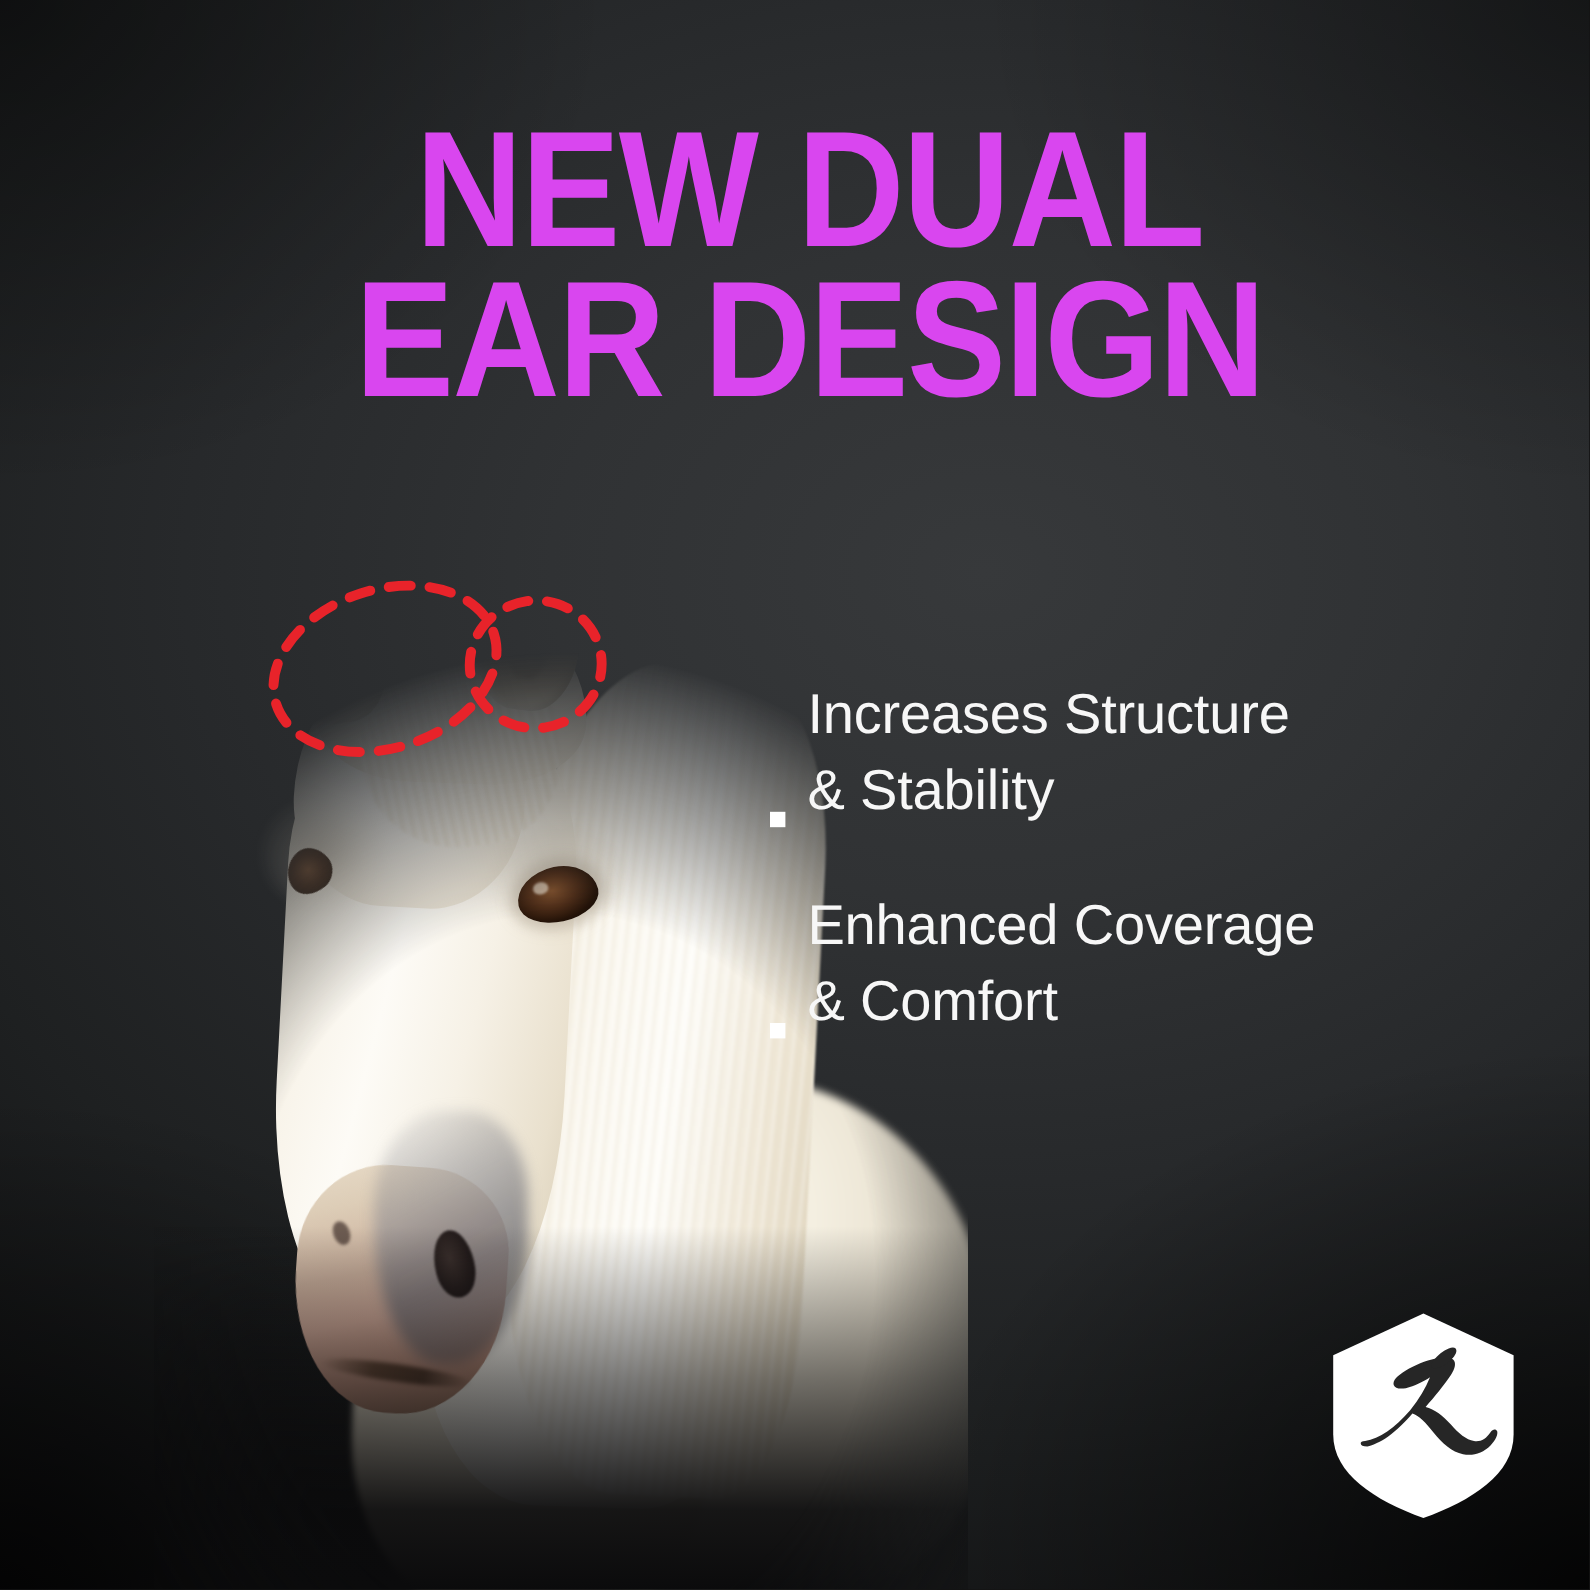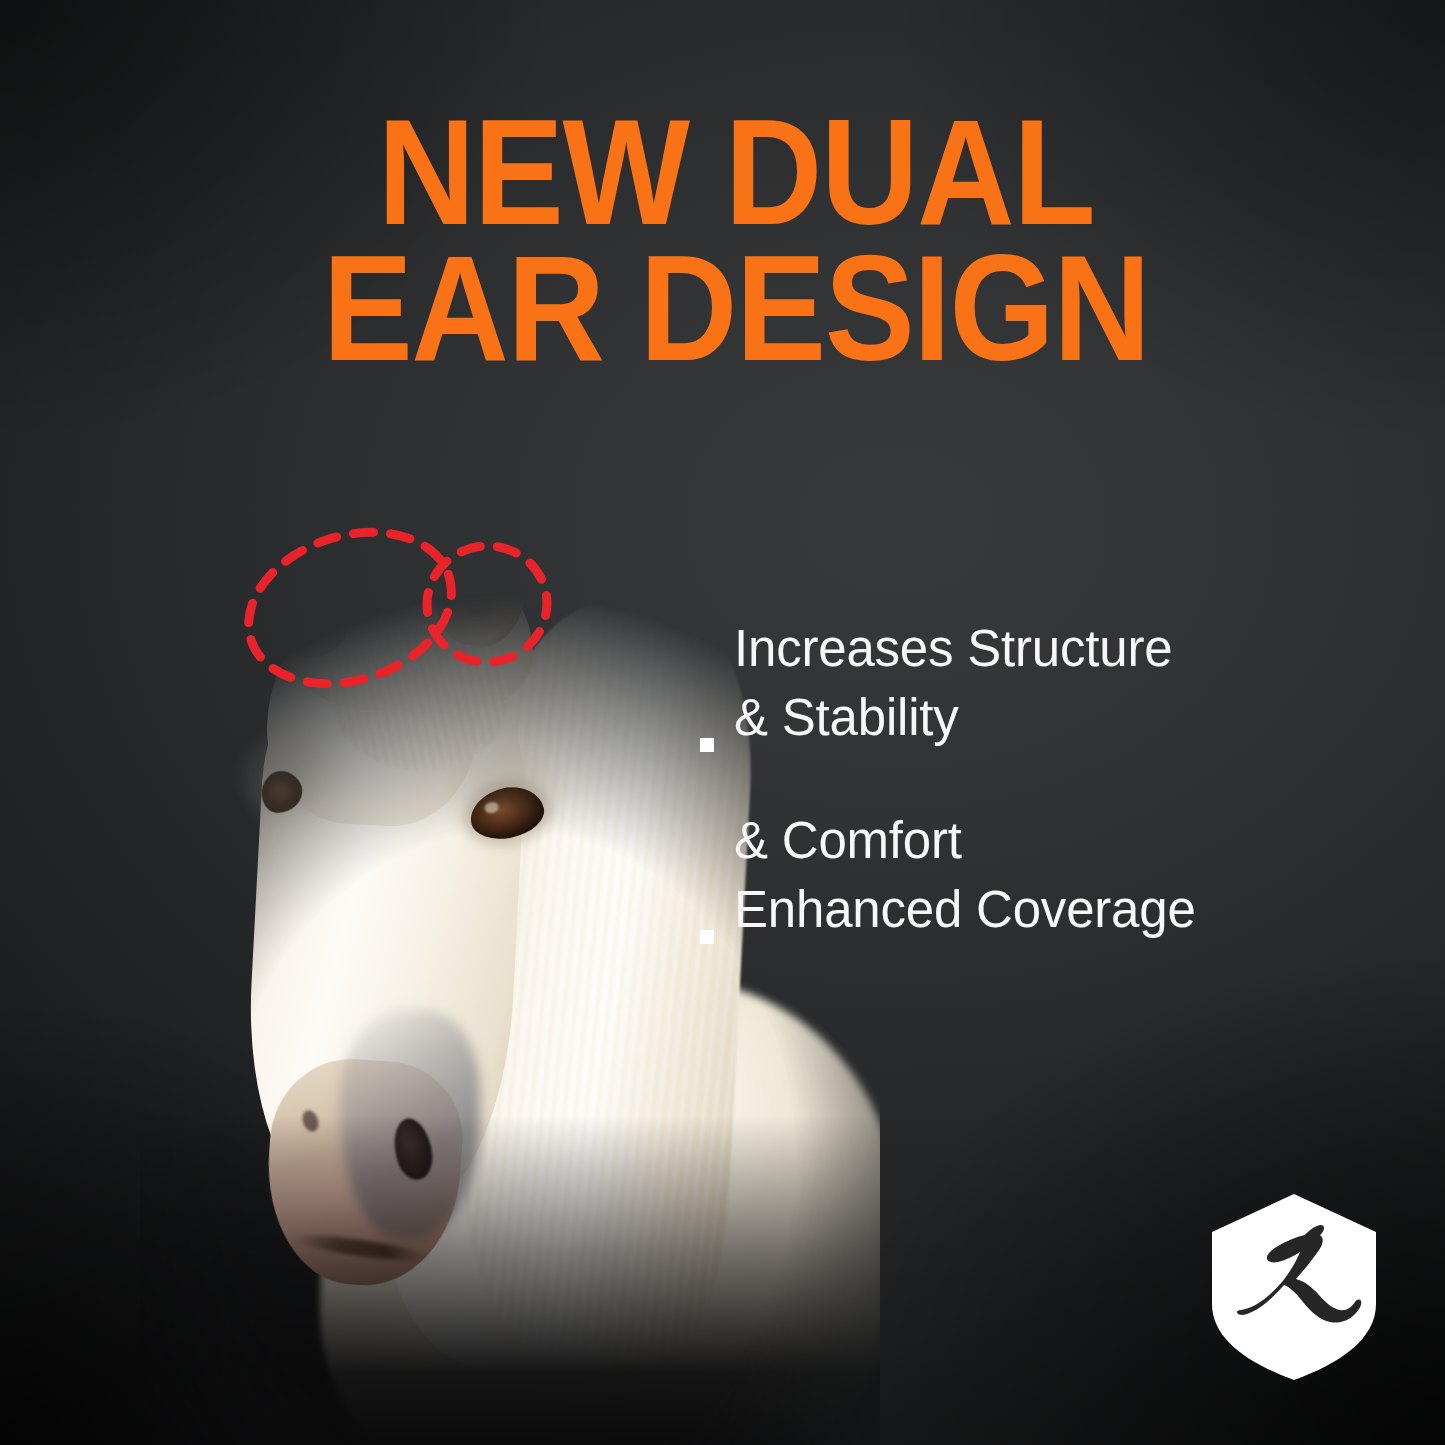--- a/index.html
+++ b/index.html
@@ -39,21 +39,21 @@
       radial-gradient(ellipse 60% 48% at 0% 0%, rgba(0,0,0,.46) 0%, rgba(0,0,0,0) 64%),
       radial-gradient(ellipse 60% 48% at 100% 0%, rgba(0,0,0,.40) 0%, rgba(0,0,0,0) 64%);
   }
 
   
   .headline {
     position: absolute;
     left: 256px;
     top: 104px;
     width: 960px;
-    color: #f97316;
+    color: #d946ef;
     font-weight: 700;
     font-size: 150px;
     line-height: 136px;
     letter-spacing: -1.5px;
     text-transform: uppercase;
     font-stretch: condensed;
     text-align: center;
     white-space: nowrap;
   }
   .headline .ln {
@@ -395,22 +395,22 @@
       <span class="bullet-mark"></span>
       <div class="bullet-text">
         <div>Increases Structure</div>
         <div>&amp; Stability</div>
       </div>
     </div>
 
     <div class="bullet-row">
       <span class="bullet-mark"></span>
       <div class="bullet-text">
+        <div>Enhanced Coverage</div>
         <div>&amp; Comfort</div>
-        <div>Enhanced Coverage</div>
       </div>
     </div>
 
   </div>
 
   <svg class="logo" viewBox="0 0 172 190">
     <path d="M86 2 L168 40 L168 112 C168 148 130 172 86 188 C42 172 4 148 4 112 L4 40 Z" fill="#ffffff"></path>
     <g fill="#262626">
       <path d="M33 118 C46 116 60 106 74 90 C82 80 88 70 92 60
                C86 64 78 68 70 70 C64 71 60 70 59 67

